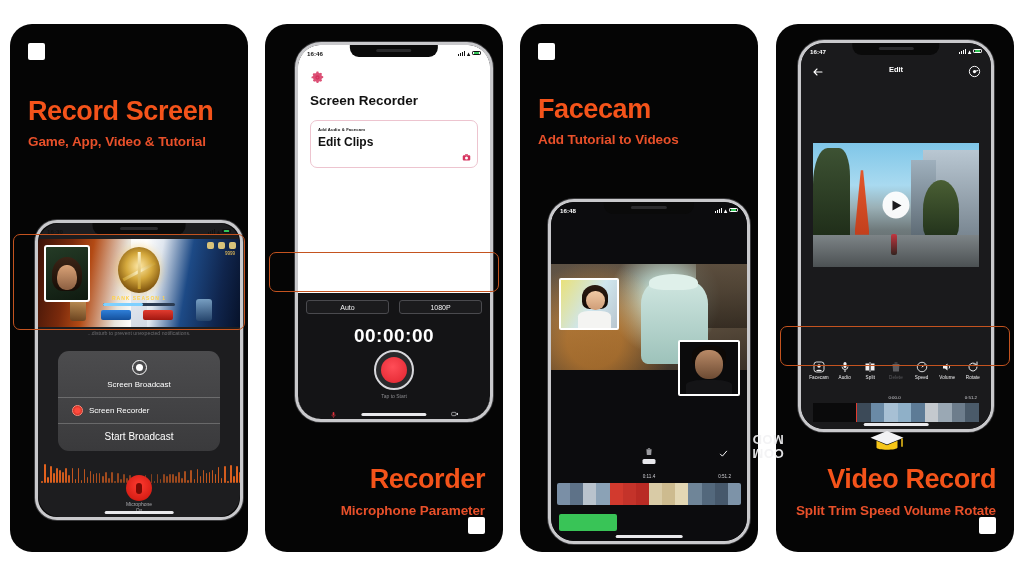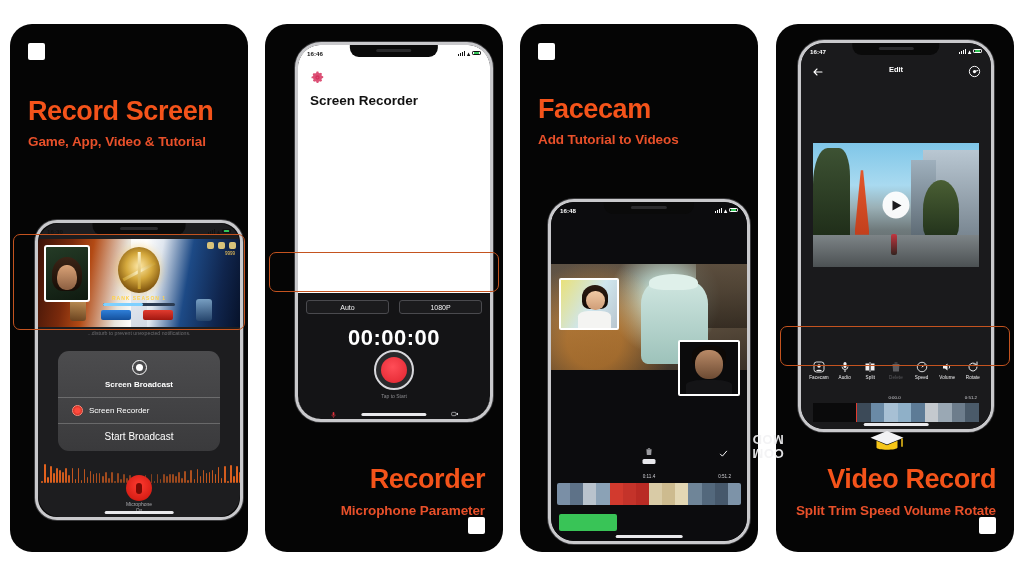--- a/index.html
+++ b/index.html
@@ -132,21 +132,21 @@
   .p1-sheet {
     position:absolute; left:20px; right:20px; top:128px;
     background:linear-gradient(#4c4c4e,#3a3a3c); border-radius:11px;
     padding:9px 0 0 0; color:#fff;
   }
   .sheet-ic {
     width:15px; height:15px; border-radius:50%; border:1.6px solid #fff;
     margin:0 auto 5px auto; display:flex; align-items:center; justify-content:center;
   }
   .sheet-ic i{ width:7px;height:7px;border-radius:50%;background:#fff;display:block;}
-  .sheet-t { text-align:center; font-size:8px; font-weight:bold; padding-bottom:8px;
+  .sheet-t { text-align:center; font-size:8px; font-weight:normal; padding-bottom:8px;
     border-bottom:0.7px solid rgba(255,255,255,.22);}
   .sheet-row { display:flex; align-items:center; gap:6px; padding:7px 14px;
     border-bottom:0.7px solid rgba(255,255,255,.22); font-size:8px; }
   .sheet-dot{ width:11px;height:11px;border-radius:50%;
     background:radial-gradient(circle,#ff4a3d 40%,#9e1408 100%); flex:none;
     border:0.7px solid #ff8a7a;}
   .sheet-btm { text-align:center; font-size:10px; padding:7px 0 9px 0; font-weight:500;}
   .p1-wave { position:absolute; left:0; right:0; bottom:26px; height:30px; }
   .wave-col { position:absolute; bottom:8px; width:1.5px; border-radius:1px; background:#e8641e; }
   .p1-mic {
@@ -179,21 +179,21 @@
   .p2-quality {
     position:absolute; left:8px; right:8px; top:255px;
     display:flex; gap:10px; z-index:5;
   }
   .q-btn {
     flex:1; height:14px; border:0.8px solid #4a4a4e; border-radius:3px;
     color:#f2f2f4; font-size:7px; display:flex; align-items:center; justify-content:center;
     background:#1b1b1d;
   }
   .p2-timer { position:absolute; left:0; right:0; top:280px; text-align:center;
-    color:#fff; font-size:22px; font-weight:bold; letter-spacing:0.5px;}
+    color:#fff; font-size:19px; font-weight:bold; letter-spacing:0.5px;}
   .p2-rec {
     position:absolute; left:50%; top:305px; transform:translateX(-50%);
     width:40px; height:40px; border-radius:50%; border:2px solid #d8d8dc;
     display:flex; align-items:center; justify-content:center; background:#2a2a2c;
   }
   .p2-rec i{ width:26px;height:26px;border-radius:50%; display:block;
     background:radial-gradient(circle at 45% 38%,#ff4d57,#e0232e);}
   .p2-taplbl{ position:absolute; left:0; right:0; top:348px; text-align:center;
     font-size:5px; color:#8a8a8e;}
   .p2-bicons{ position:absolute; left:0; right:0; top:365px; height:12px; }
@@ -480,20 +480,29 @@
         </div>
 
         <svg class="p2-gear" viewBox="0 0 24 24">
           <path fill="#d6335e" d="M12 8a4 4 0 100 8 4 4 0 000-8zm0 2.4a1.6 1.6 0 110 3.2 1.6 1.6 0 010-3.2z"></path>
           <path fill="#d6335e" d="M10.4 1h3.2l.5 2.3 2.1.9 2-1.2 2.3 2.3-1.2 2 .9 2.1 2.3.5v3.2l-2.3.5-.9 2.1 1.2 2-2.3 2.3-2-1.2-2.1.9-.5 2.3h-3.2l-.5-2.3-2.1-.9-2 1.2-2.3-2.3 1.2-2-.9-2.1L1 13.6v-3.2l2.3-.5.9-2.1-1.2-2 2.3-2.3 2 1.2 2.1-.9z" opacity=".85"></path>
         </svg>
 
         <div class="p2-h1">Screen Recorder</div>
 
         <div class="p2-cards">
+          <div class="p2-card">
+            <div class="kicker">Add Audio &amp; Facecam</div>
+            <div class="big">Edit Clips</div>
+            <svg class="cic" viewBox="0 0 24 24">
+              <rect x="2" y="6" width="20" height="14" rx="3" fill="#d6335e"></rect>
+              <circle cx="12" cy="13" r="4" fill="#fff"></circle>
+                <rect x="8" y="3" width="8" height="3" rx="1.2" fill="#d6335e"></rect>
+            </svg>
+          </div>
         </div>
 
         <div class="p2-quality">
           <div class="q-btn">Auto</div>
           <div class="q-btn">1080P</div>
         </div>
 
         <div class="p2-timer">00:00:00</div>
         <div class="p2-rec">
             <i></i>

